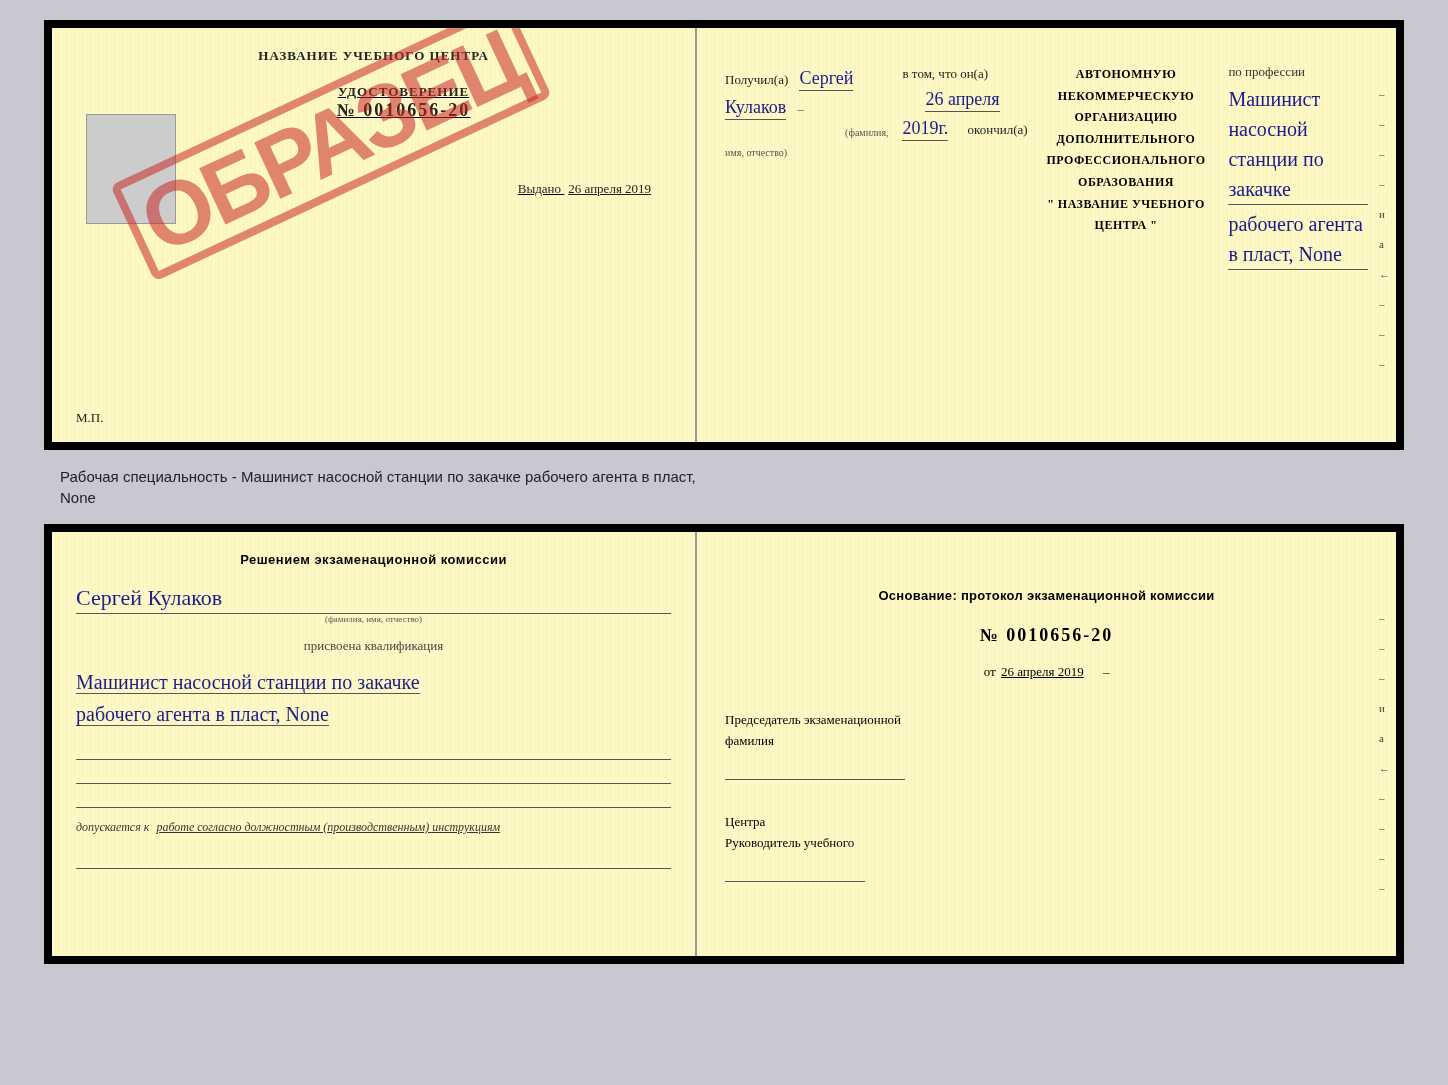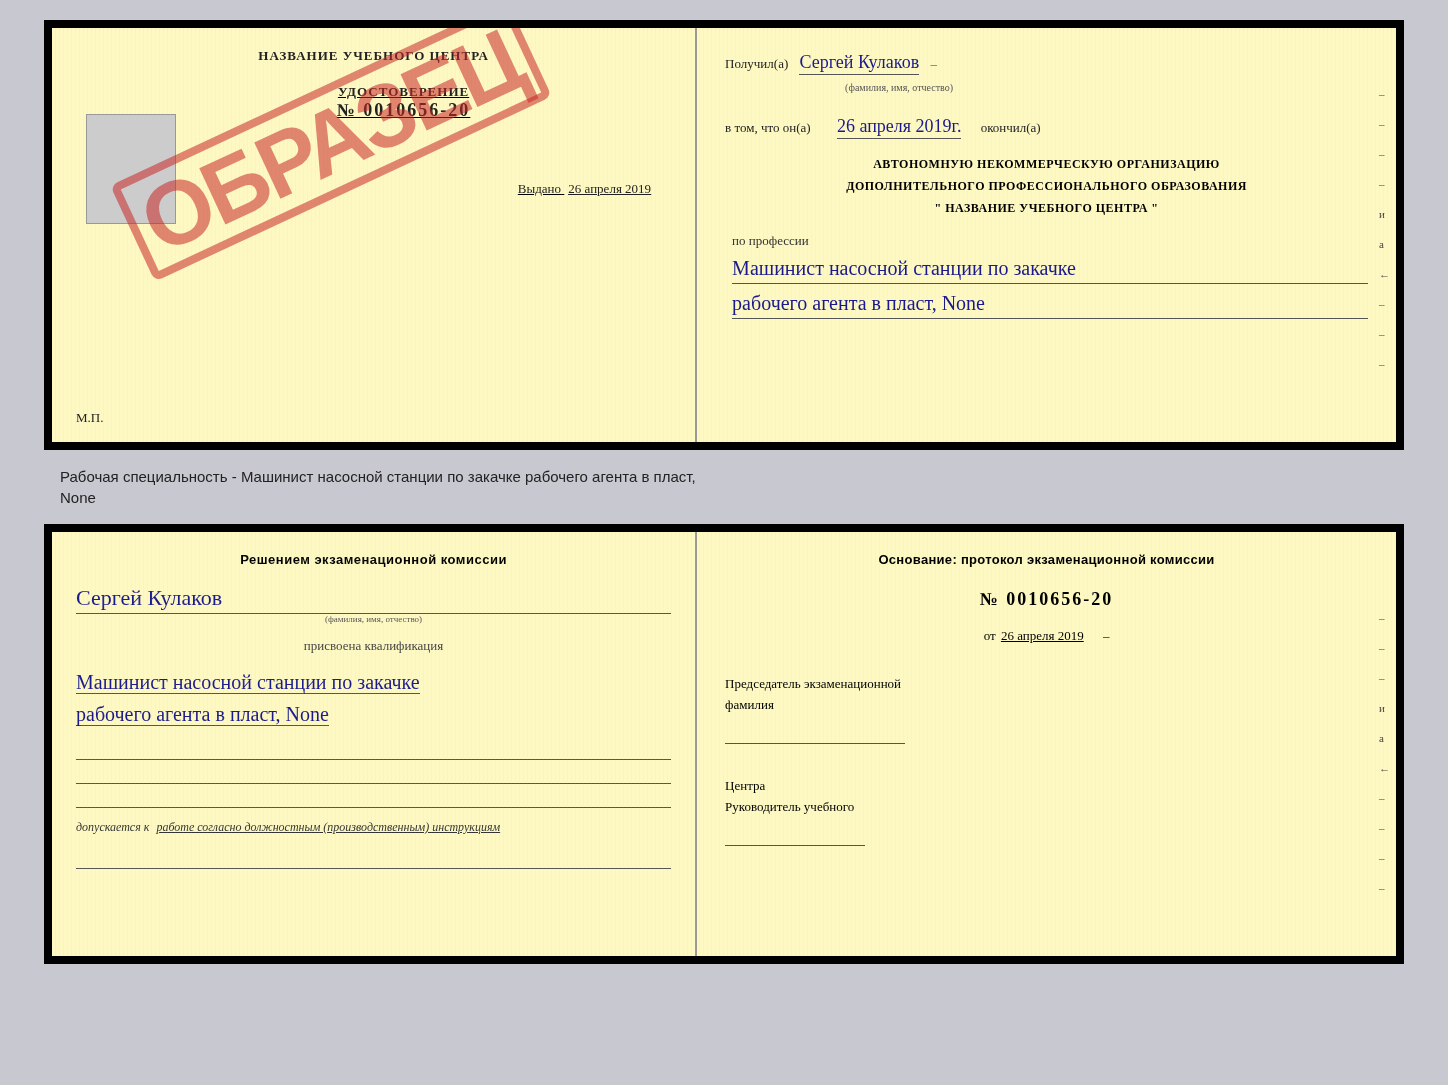--- a/index.html
+++ b/index.html
@@ -35,23 +35,23 @@
       padding: 20px 24px;
       position: relative;
       display: flex;
       flex-direction: column;
       align-items: center;
       justify-content: flex-start;
     }
 
     .doc-right {
       width: 52%;
-      padding: 20px 28px;
-      display: flex;
-      flex-direction: column;
+      padding: 36px 28px;
+      display: flex;
+      flex-direction: row;
       gap: 14px;
       position: relative;
       border-radius: 11px;
     }
 
     
     .cert-title {
       font-size: 13px;
       font-weight: bold;
       letter-spacing: 1px;
@@ -284,20 +284,21 @@
       text-decoration: underline;
       font-style: italic;
     }
 
     .right-basis {
       font-size: 13px;
       letter-spacing: 0.3px;
       font-family: Arial, sans-serif;
       font-weight: bold;
       text-align: center;
+      margin-top: 36px;
     }
 
     .protocol-number {
       font-size: 18px;
       font-weight: bold;
       letter-spacing: 2px;
       text-align: center;
       margin-top: 8px;
     }
 

